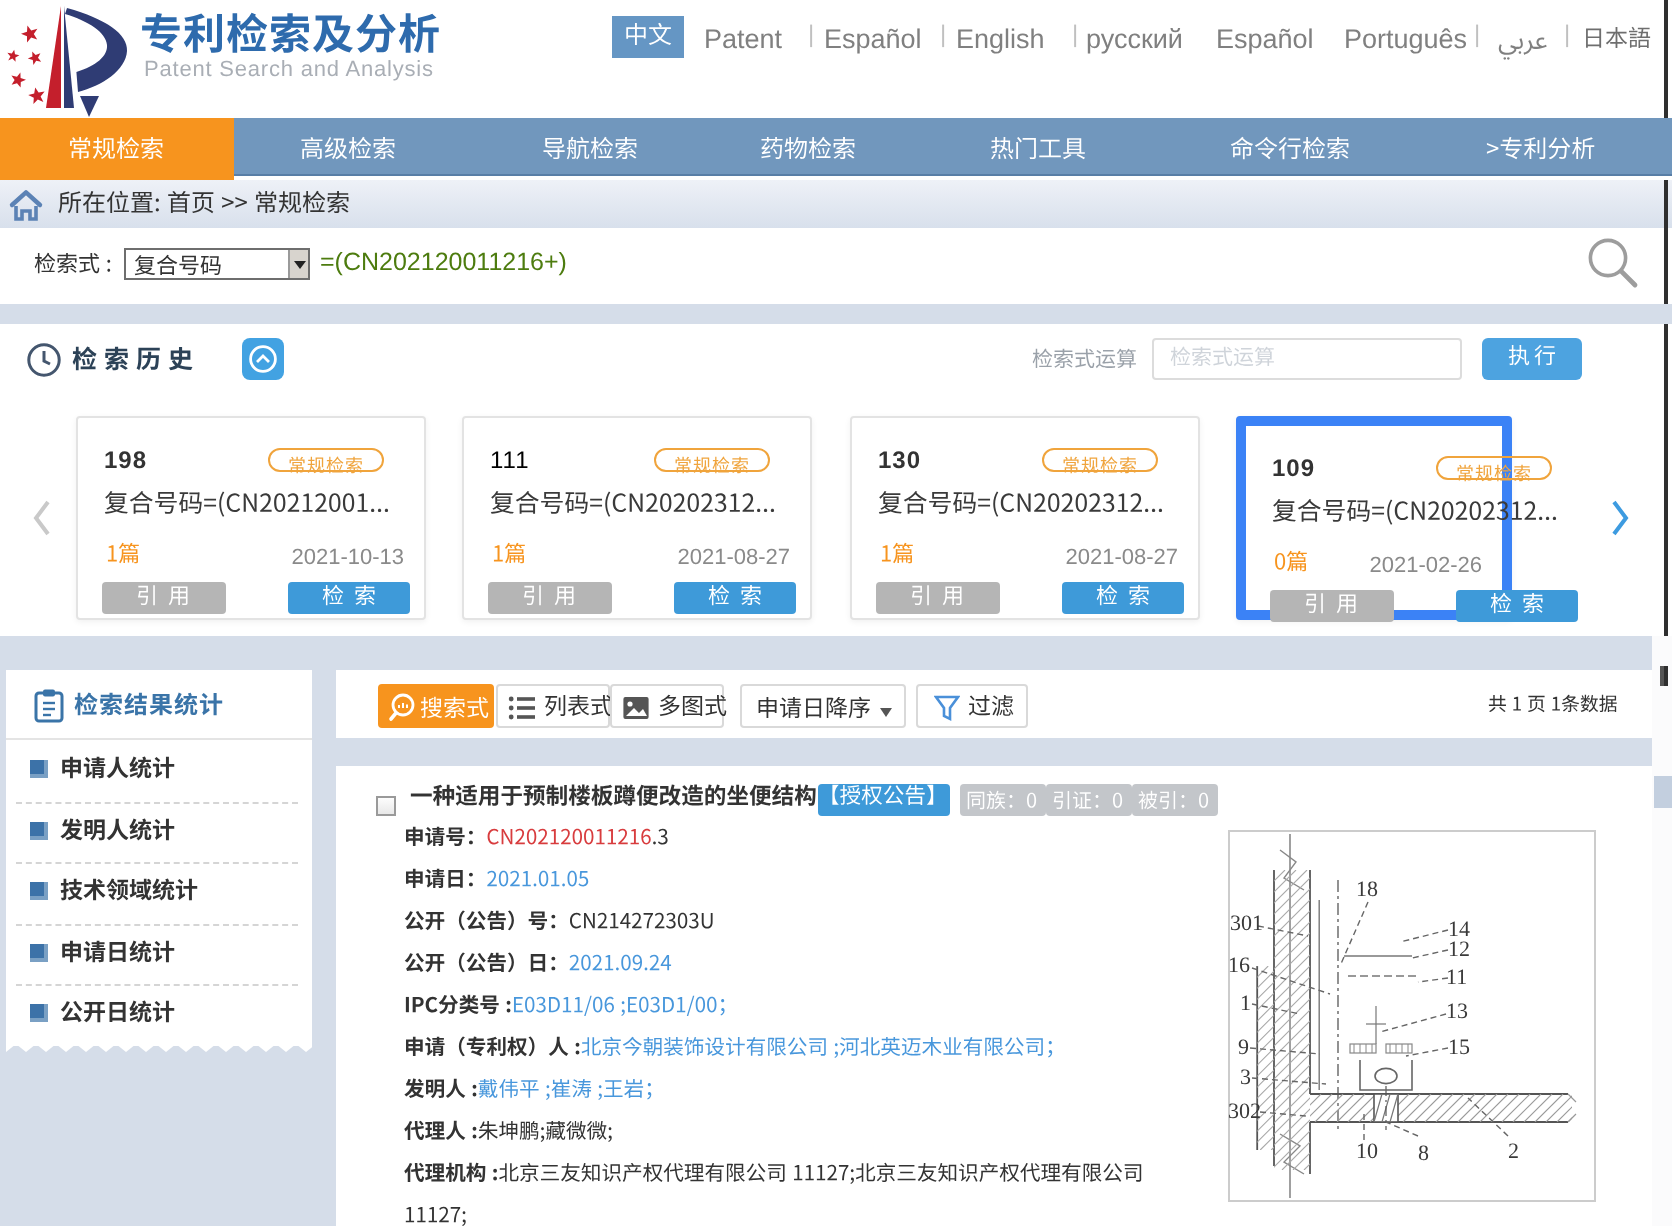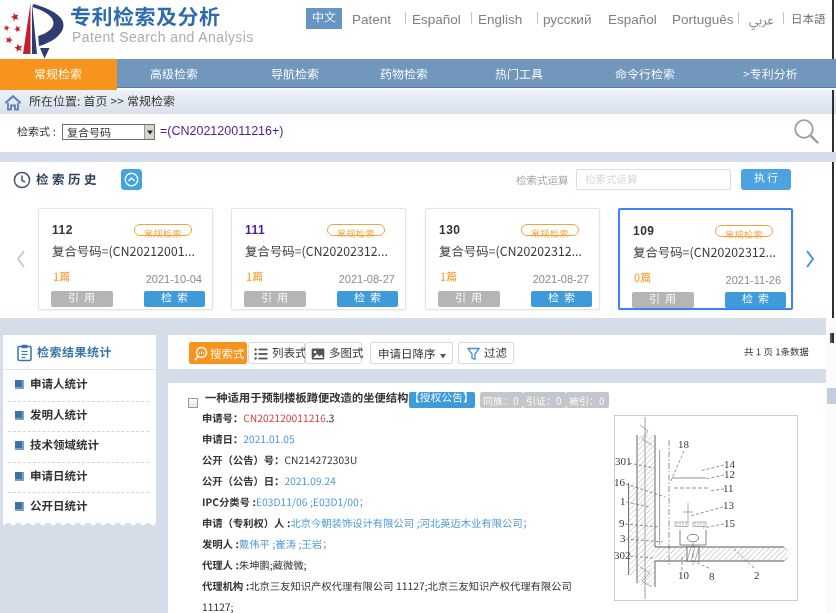--- a/index.html
+++ b/index.html
@@ -210,21 +210,21 @@
         <g fill="#2e6bad" transform="translate(0,18.5) scale(0.021000,-0.021000)">
           <use href="#g1" x="0.0"></use>
           <use href="#g2" x="1024.0"></use>
           <use href="#g3" x="2048.0"></use>
           <use href="#g4" x="3071.0"></use>
           <use href="#g5" x="4095.0"></use>
           <use href="#g6" x="5119.0"></use>
           <use href="#g7" x="6143.0"></use>
         </g>
       </svg></div>
-    <div class="abs" style="left:72px;top:29px;font-size:14px;color:#a9aeb5;letter-spacing:0.4px">Patent Search and Analysis</div>
+    <div class="abs" style="left:72px;top:29px;font-size:11px;color:#a9aeb5;letter-spacing:0.4px">Patent Search and Analysis</div>
     <div class="abs" style="left:306px;top:8px;width:36px;height:21px;background:#6596c4;text-align:center;padding-top:3px"><svg width="25" height="15" viewBox="0 0 25 15" style="overflow:visible">
         <g fill="#ffffff" transform="translate(0,10.6) scale(0.012000,-0.012000)">
           <use href="#g8" x="0.0"></use>
           <use href="#g9" x="1000.0"></use>
         </g>
       </svg></div>
     <div class="abs" style="left:352px;top:12px;font-size:13.5px;color:#808080">Patent</div>
     <div class="abs" style="left:412px;top:12px;font-size:13.5px;color:#808080">Español</div>
     <div class="abs" style="left:478px;top:12px;font-size:13.5px;color:#808080">English</div>
     <div class="abs" style="left:543px;top:12px;font-size:13.5px;color:#808080">русский</div>
@@ -354,21 +354,21 @@
             <use href="#g49" x="2000"></use>
             <use href="#g50" x="3000"></use>
           </g>
         </svg>
       </div>
 <div class="abs" style="right:0;top:0;width:10px;height:14px;background:#d8d4ce;border-left:1px solid #9a9a9a">
 <svg width="10" height="14" viewBox="0 0 10 14">
           <path d="M2,5.5 L8,5.5 L5,9.5 Z" fill="#222"></path>
         </svg></div>
 </div>
-    <div class="abs" style="left:160px;top:124px;font-size:12.5px;color:#4c1d95">=(CN202120011216+)</div>
+    <div class="abs" style="left:160px;top:124px;font-size:12.5px;color:#4d7c0f">=(CN202120011216+)</div>
     <svg class="abs" style="left:792px;top:117px" width="30" height="30" viewBox="0 0 30 30">
 <circle cx="12" cy="12" r="8.8" fill="none" stroke="#9d9d9d" stroke-width="1.8"></circle>
 <line x1="18.8" y1="18.8" x2="25.5" y2="25.5" stroke="#9d9d9d" stroke-width="2.4" stroke-linecap="round"></line>
 </svg>
     <div class="abs" style="left:0;top:152px;width:836px;height:461px;background:#d5dde9"></div>
     <div class="abs" style="left:0;top:162px;width:836px;height:156px;background:#fff"></div>
     <svg class="abs" style="left:13px;top:171px" width="18" height="18" viewBox="0 0 18 18">
 <circle cx="9" cy="9" r="7.6" fill="none" stroke="#44566e" stroke-width="1.5"></circle>
 <path d="M9,4.5 L9,9.5 L12,11" fill="none" stroke="#44566e" stroke-width="1.5"></path>
 </svg>
@@ -412,21 +412,21 @@
             <use href="#g33" x="1182.0"></use>
           </g>
         </svg></div></div>
     <svg class="abs" style="left:14px;top:248px" width="14" height="22" viewBox="0 0 14 22">
 <path d="M10,3 L4,11 L10,19" fill="none" stroke="#c9c9c9" stroke-width="2"></path>
     </svg>
     <svg class="abs" style="left:803px;top:248px" width="14" height="22" viewBox="0 0 14 22">
 <path d="M4,3 L10,11 L4,19" fill="none" stroke="#3d9be0" stroke-width="2"></path>
     </svg>
     <div class="abs" style="left:38px;top:208px;width:175px;height:102px;background:#fff;border:1px solid #e3e3e3;border-radius:2px;box-shadow:0 1px 3px rgba(0,0,0,0.06)">
-      <div class="abs" style="left:13px;top:14px;font-size:12px;font-weight:bold;color:#333;letter-spacing:0.5px">112</div>
+      <div class="abs" style="left:13px;top:14px;font-size:12px;font-weight:bold;color:#333;letter-spacing:0.5px">198</div>
       <div class="abs" style="left:95px;top:15px;width:58px;height:11.5px;border:1px solid #f0a43c;border-radius:6px;text-align:center"><div style="display:inline-block;margin-top:0.5px"><svg width="39" height="11" viewBox="0 0 39 11" style="overflow:visible">
             <g fill="#f0a43c" transform="translate(0,7.9) scale(0.009000,-0.009000)">
               <use href="#g17" x="0.0"></use>
               <use href="#g18" x="1056.0"></use>
               <use href="#g19" x="2111.0"></use>
               <use href="#g20" x="3167.0"></use>
             </g>
           </svg></div></div>
       <div class="abs" style="left:13px;top:36px">
         <svg width="144" height="16" style="overflow:visible;display:block">
@@ -454,36 +454,36 @@
         </svg>
       </div>
       <div class="abs" style="left:14px;top:62px">
         <svg width="18" height="14" style="overflow:visible;display:block">
           <g fill="#f7941e" transform="translate(0,9.7) scale(0.011000,-0.011000)">
             <use href="#g62" x="0"></use>
             <use href="#g64" x="555"></use>
           </g>
         </svg>
       </div>
-      <div class="abs" style="right:10px;top:63.5px;font-size:11px;color:#8a8a8a">2021-10-04</div>
+      <div class="abs" style="right:10px;top:63.5px;font-size:11px;color:#8a8a8a">2021-10-13</div>
       <div class="abs" style="left:12px;top:81.5px;width:62px;height:16px;background:#b5b5b5;border-radius:2px;text-align:center"><div style="display:inline-block;margin-top:1px"><svg width="28" height="14" viewBox="0 0 28 14" style="overflow:visible">
             <g fill="#ffffff" transform="translate(0,9.7) scale(0.011000,-0.011000)">
               <use href="#g65" x="0.0"></use>
               <use href="#g66" x="1455.0"></use>
             </g>
           </svg></div></div>
       <div class="abs" style="left:105px;top:81.5px;width:61px;height:16px;background:#3e9ad9;border-radius:2px;text-align:center"><div style="display:inline-block;margin-top:1px"><svg width="28" height="14" viewBox="0 0 28 14" style="overflow:visible">
             <g fill="#ffffff" transform="translate(0,9.7) scale(0.011000,-0.011000)">
               <use href="#g19" x="0.0"></use>
               <use href="#g20" x="1455.0"></use>
             </g>
           </svg></div></div>
     </div>
     <div class="abs" style="left:231px;top:208px;width:175px;height:102px;background:#fff;border:1px solid #e3e3e3;border-radius:2px;box-shadow:0 1px 3px rgba(0,0,0,0.06)">
-      <div class="abs" style="left:13px;top:14px;font-size:12px;font-weight:bold;color:#4c1d95;letter-spacing:0.5px">111</div>
+      <div class="abs" style="left:13px;top:14px;font-size:12px;font-weight:normal;color:#000000;letter-spacing:0.5px">111</div>
       <div class="abs" style="left:95px;top:15px;width:58px;height:11.5px;border:1px solid #f0a43c;border-radius:6px;text-align:center"><div style="display:inline-block;margin-top:0.5px"><svg width="39" height="11" viewBox="0 0 39 11" style="overflow:visible">
             <g fill="#f0a43c" transform="translate(0,7.9) scale(0.009000,-0.009000)">
               <use href="#g17" x="0.0"></use>
               <use href="#g18" x="1056.0"></use>
               <use href="#g19" x="2111.0"></use>
               <use href="#g20" x="3167.0"></use>
             </g>
           </svg></div></div>
       <div class="abs" style="left:13px;top:36px">
         <svg width="144" height="16" style="overflow:visible;display:block">
@@ -582,21 +582,21 @@
               <use href="#g66" x="1455.0"></use>
             </g>
           </svg></div></div>
       <div class="abs" style="left:105px;top:81.5px;width:61px;height:16px;background:#3e9ad9;border-radius:2px;text-align:center"><div style="display:inline-block;margin-top:1px"><svg width="28" height="14" viewBox="0 0 28 14" style="overflow:visible">
             <g fill="#ffffff" transform="translate(0,9.7) scale(0.011000,-0.011000)">
               <use href="#g19" x="0.0"></use>
               <use href="#g20" x="1455.0"></use>
             </g>
           </svg></div></div>
     </div>
-    <div class="abs" style="left:618px;top:208px;width:175px;height:102px;background:#fff;border:2px solid #3b82f6;border-radius:2px;box-shadow:0 1px 3px rgba(0,0,0,0.06)">
+    <div class="abs" style="left:618px;top:208px;width:138px;height:102px;background:#fff;border:5px solid #3b82f6;border-radius:2px;box-shadow:0 1px 3px rgba(0,0,0,0.06)">
       <div class="abs" style="left:13px;top:14px;font-size:12px;font-weight:bold;color:#333;letter-spacing:0.5px">109</div>
       <div class="abs" style="left:95px;top:15px;width:58px;height:11.5px;border:1px solid #f0a43c;border-radius:6px;text-align:center"><div style="display:inline-block;margin-top:0.5px"><svg width="39" height="11" viewBox="0 0 39 11" style="overflow:visible">
             <g fill="#f0a43c" transform="translate(0,7.9) scale(0.009000,-0.009000)">
               <use href="#g17" x="0.0"></use>
               <use href="#g18" x="1056.0"></use>
               <use href="#g19" x="2111.0"></use>
               <use href="#g20" x="3167.0"></use>
             </g>
           </svg></div></div>
       <div class="abs" style="left:13px;top:36px">
@@ -625,21 +625,21 @@
         </svg>
       </div>
       <div class="abs" style="left:14px;top:62px">
         <svg width="18" height="14" style="overflow:visible;display:block">
           <g fill="#f7941e" transform="translate(0,9.7) scale(0.011000,-0.011000)">
             <use href="#g61" x="0"></use>
             <use href="#g64" x="555"></use>
           </g>
         </svg>
       </div>
-      <div class="abs" style="right:10px;top:63.5px;font-size:11px;color:#8a8a8a">2021-11-26</div>
+      <div class="abs" style="right:10px;top:63.5px;font-size:11px;color:#8a8a8a">2021-02-26</div>
       <div class="abs" style="left:12px;top:81.5px;width:62px;height:16px;background:#b5b5b5;border-radius:2px;text-align:center"><div style="display:inline-block;margin-top:1px"><svg width="28" height="14" viewBox="0 0 28 14" style="overflow:visible">
             <g fill="#ffffff" transform="translate(0,9.7) scale(0.011000,-0.011000)">
               <use href="#g65" x="0.0"></use>
               <use href="#g66" x="1455.0"></use>
             </g>
           </svg></div></div>
       <div class="abs" style="left:105px;top:81.5px;width:61px;height:16px;background:#3e9ad9;border-radius:2px;text-align:center"><div style="display:inline-block;margin-top:1px"><svg width="28" height="14" viewBox="0 0 28 14" style="overflow:visible">
             <g fill="#ffffff" transform="translate(0,9.7) scale(0.011000,-0.011000)">
               <use href="#g19" x="0.0"></use>
               <use href="#g20" x="1455.0"></use>

